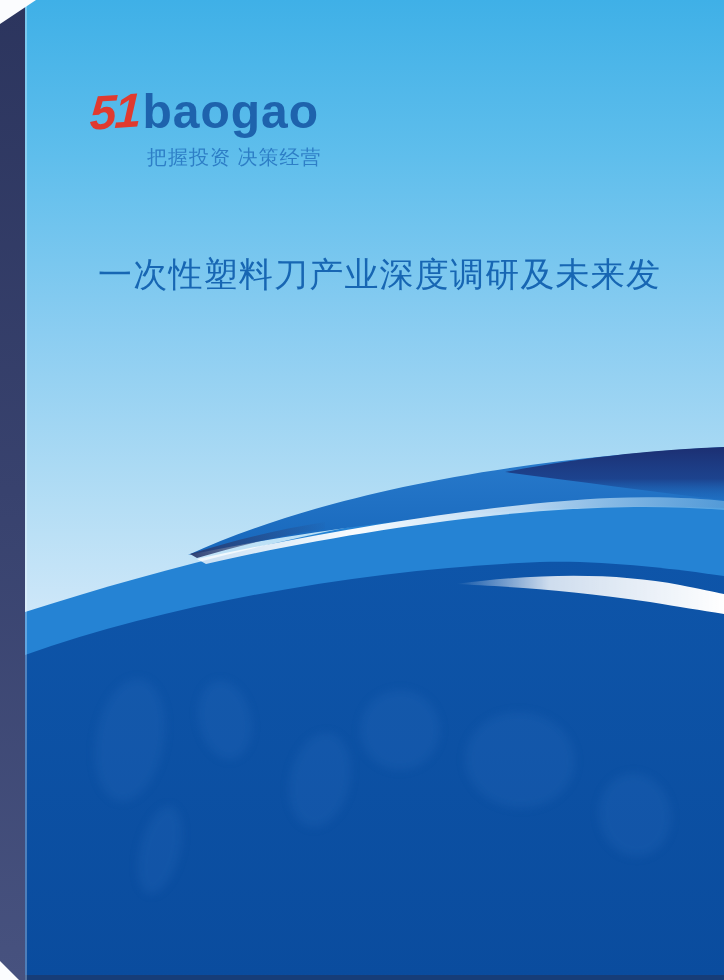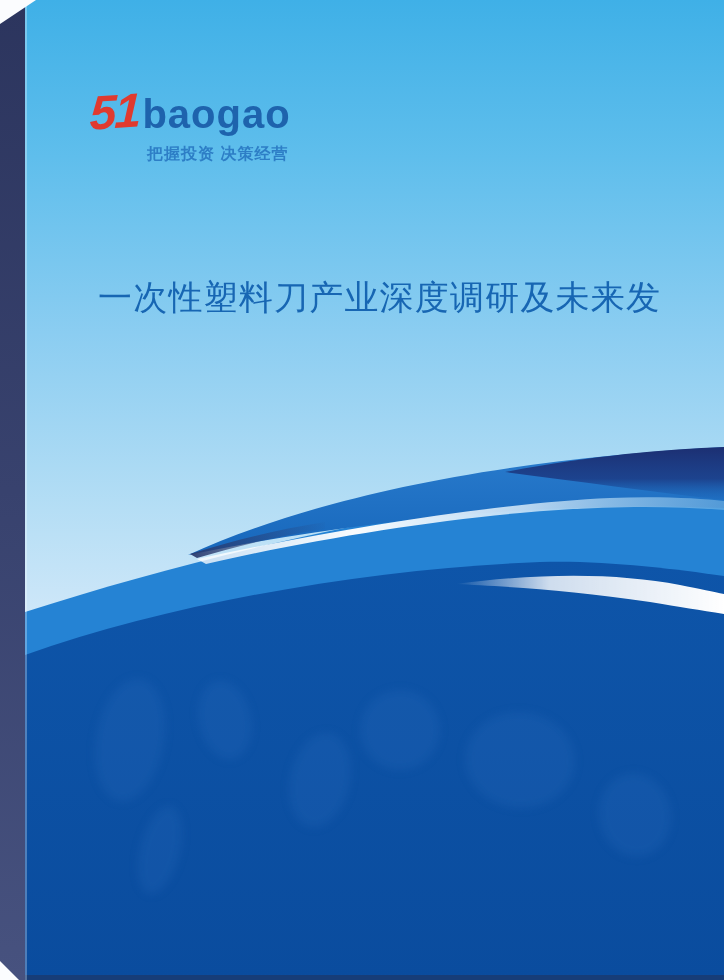--- a/index.html
+++ b/index.html
@@ -19,34 +19,34 @@
     position:absolute;left:90px;top:84px;z-index:2;
     display:flex;align-items:baseline;white-space:nowrap;
   }
   .logo-51{
     font-style:italic;font-weight:800;font-size:48px;
     color:var(--logo_red,#e03a2f);
     transform:skewX(-6deg) rotate(-4deg);
     letter-spacing:-2px;margin-right:3px;
   }
   .logo-word{
-    font-weight:700;font-size:40px;letter-spacing:1px;
+    font-weight:700;font-size:48px;letter-spacing:1px;
     color:var(--logo_blue,#1e63ad);
   }
   .logo-tagline{
     position:absolute;left:147px;top:144px;z-index:2;
-    font-size:16px;font-weight:700;letter-spacing:1px;
+    font-size:20px;font-weight:400;letter-spacing:1px;
     color:var(--tagline_blue,#2d7ec6);white-space:nowrap;
   }
   .title{
     position:absolute;left:98px;top:249px;width:580px;z-index:2;
     font-size:34px;line-height:51px;letter-spacing:1.2px;
     font-weight:500;color:var(--title_blue,#1766b3);
   }
-  .title div{white-space:nowrap;margin-top:23px;}
+  .title div{white-space:nowrap;}
 </style>
 </head>
 <body>
 
 <svg class="decor" width="724" height="980" viewBox="0 0 724 980" xmlns="http://www.w3.org/2000/svg">
   <defs>
     <linearGradient id="gMed" x1="0" y1="445" x2="0" y2="560" gradientUnits="userSpaceOnUse">
       <stop offset="0" stop-color="#2a7ccd"></stop>
       <stop offset="1" stop-color="#1666bb"></stop>
     </linearGradient>

